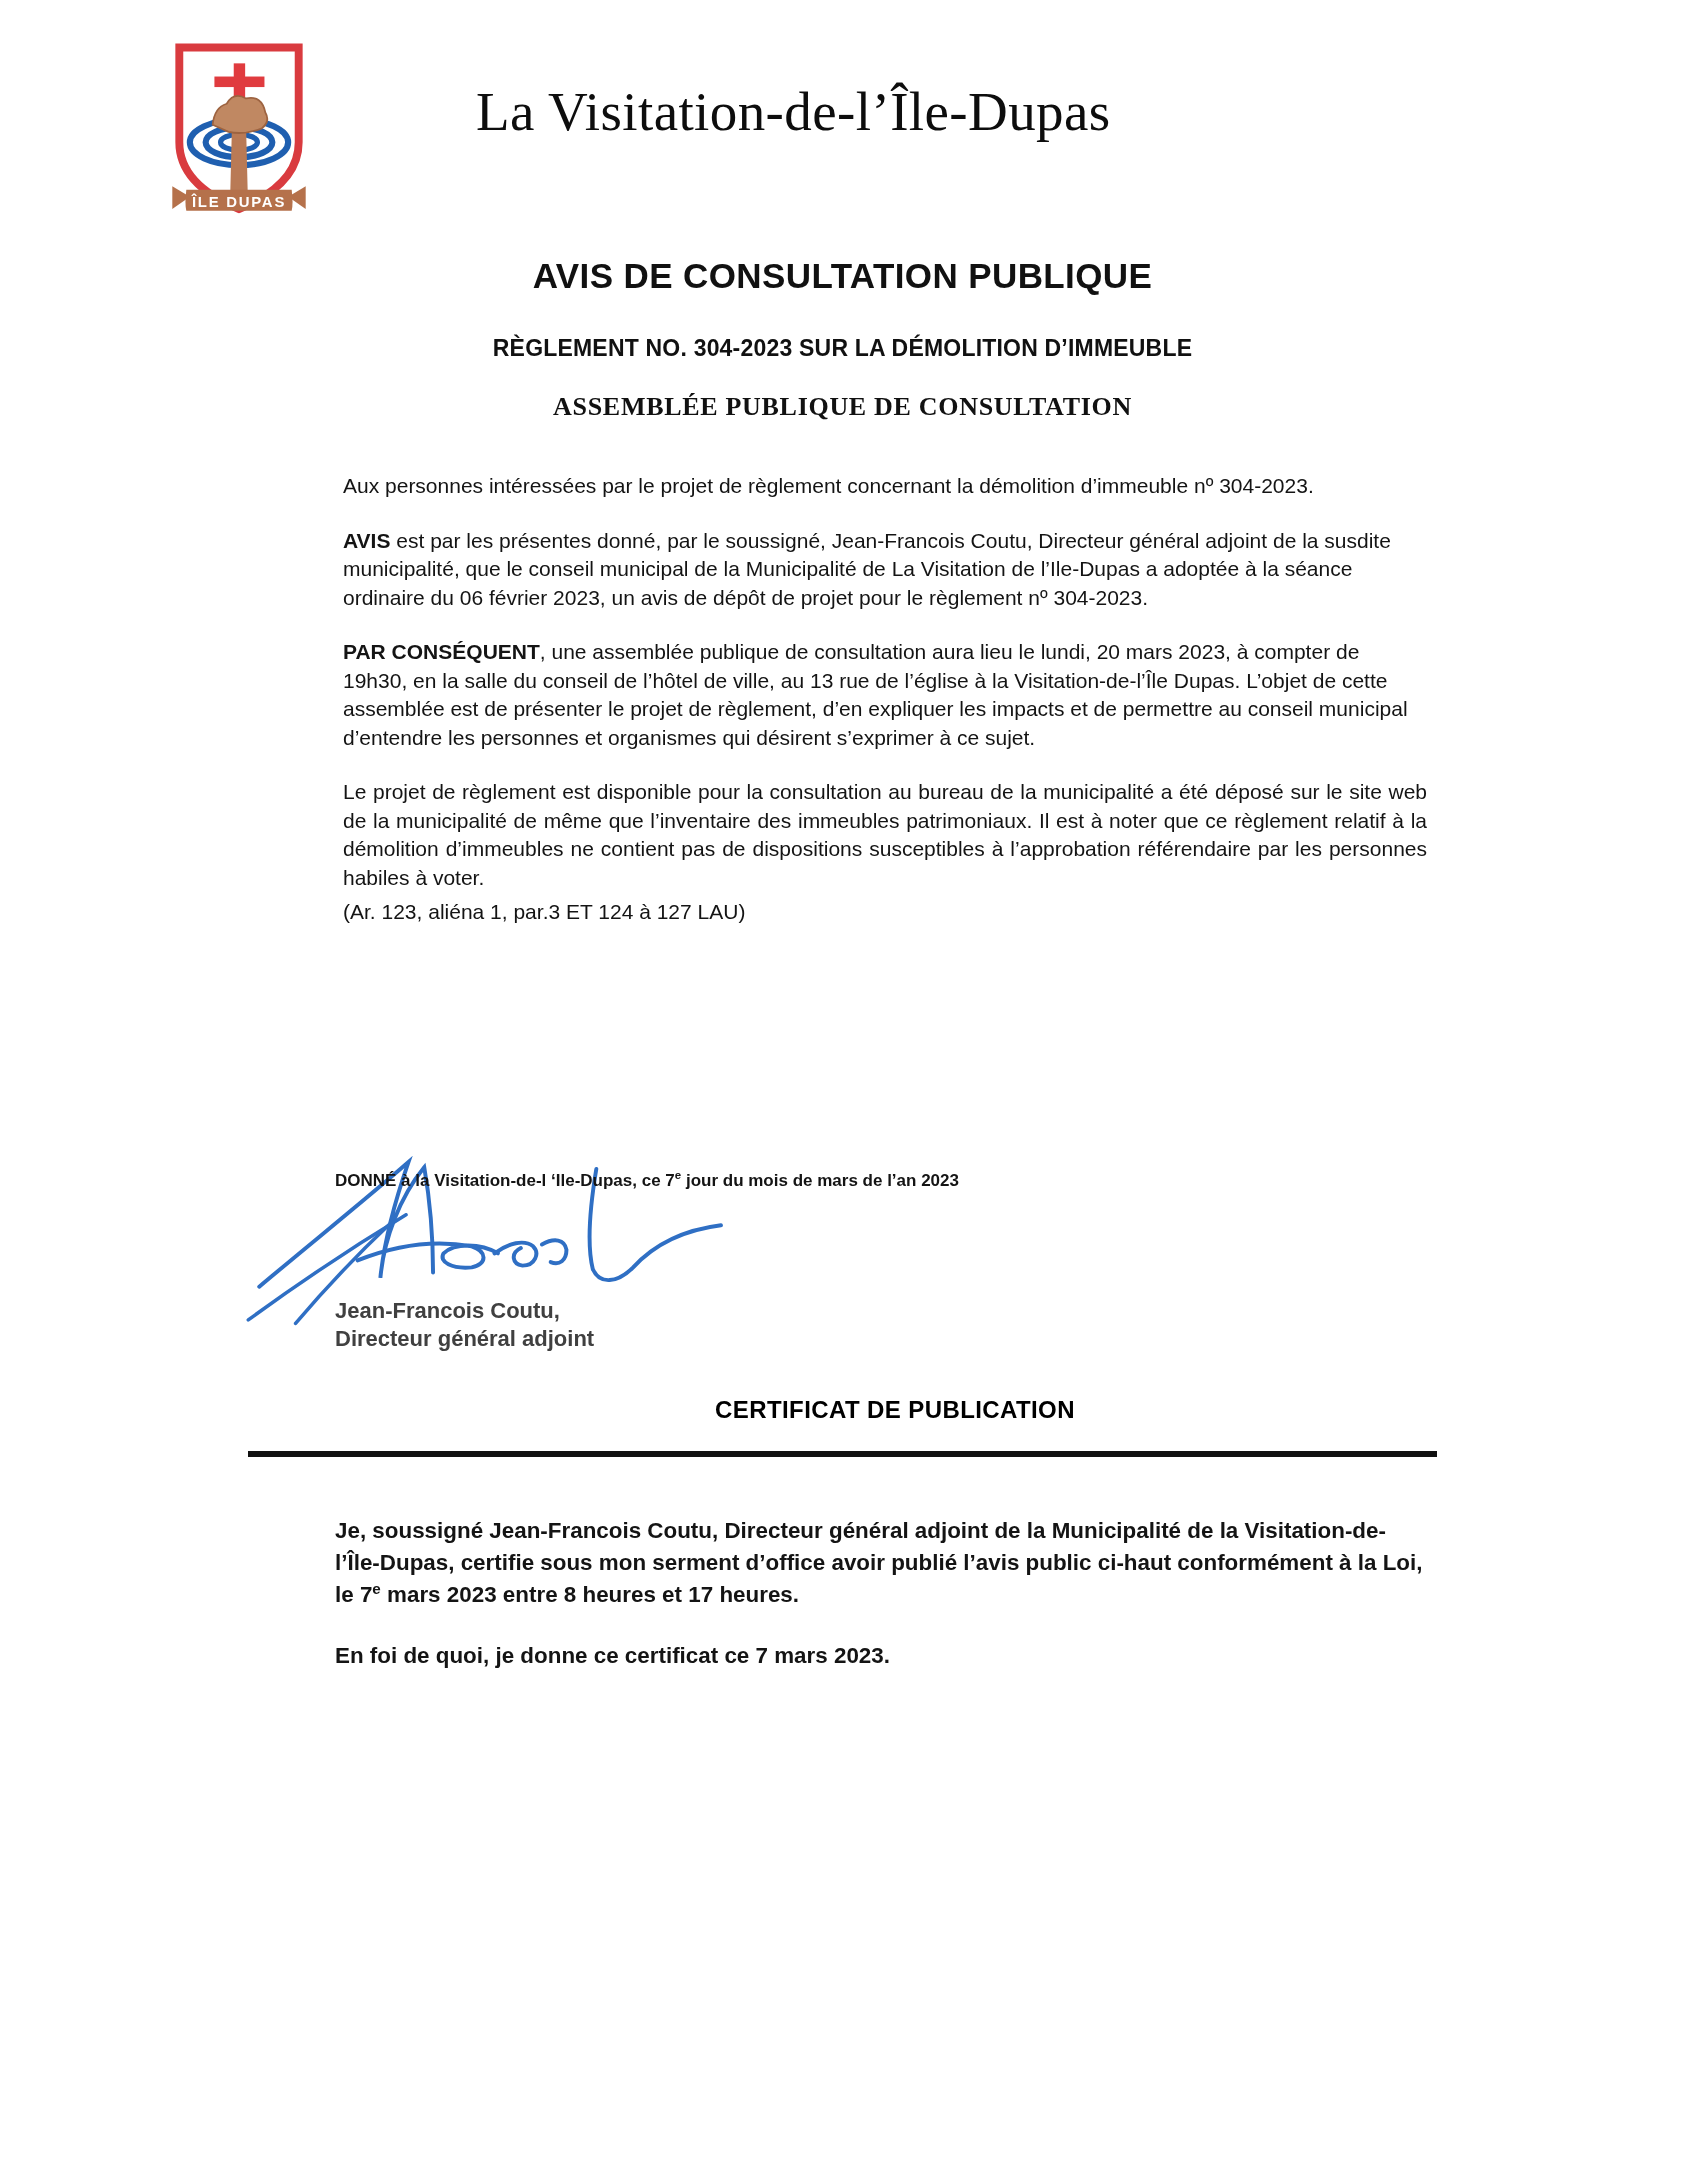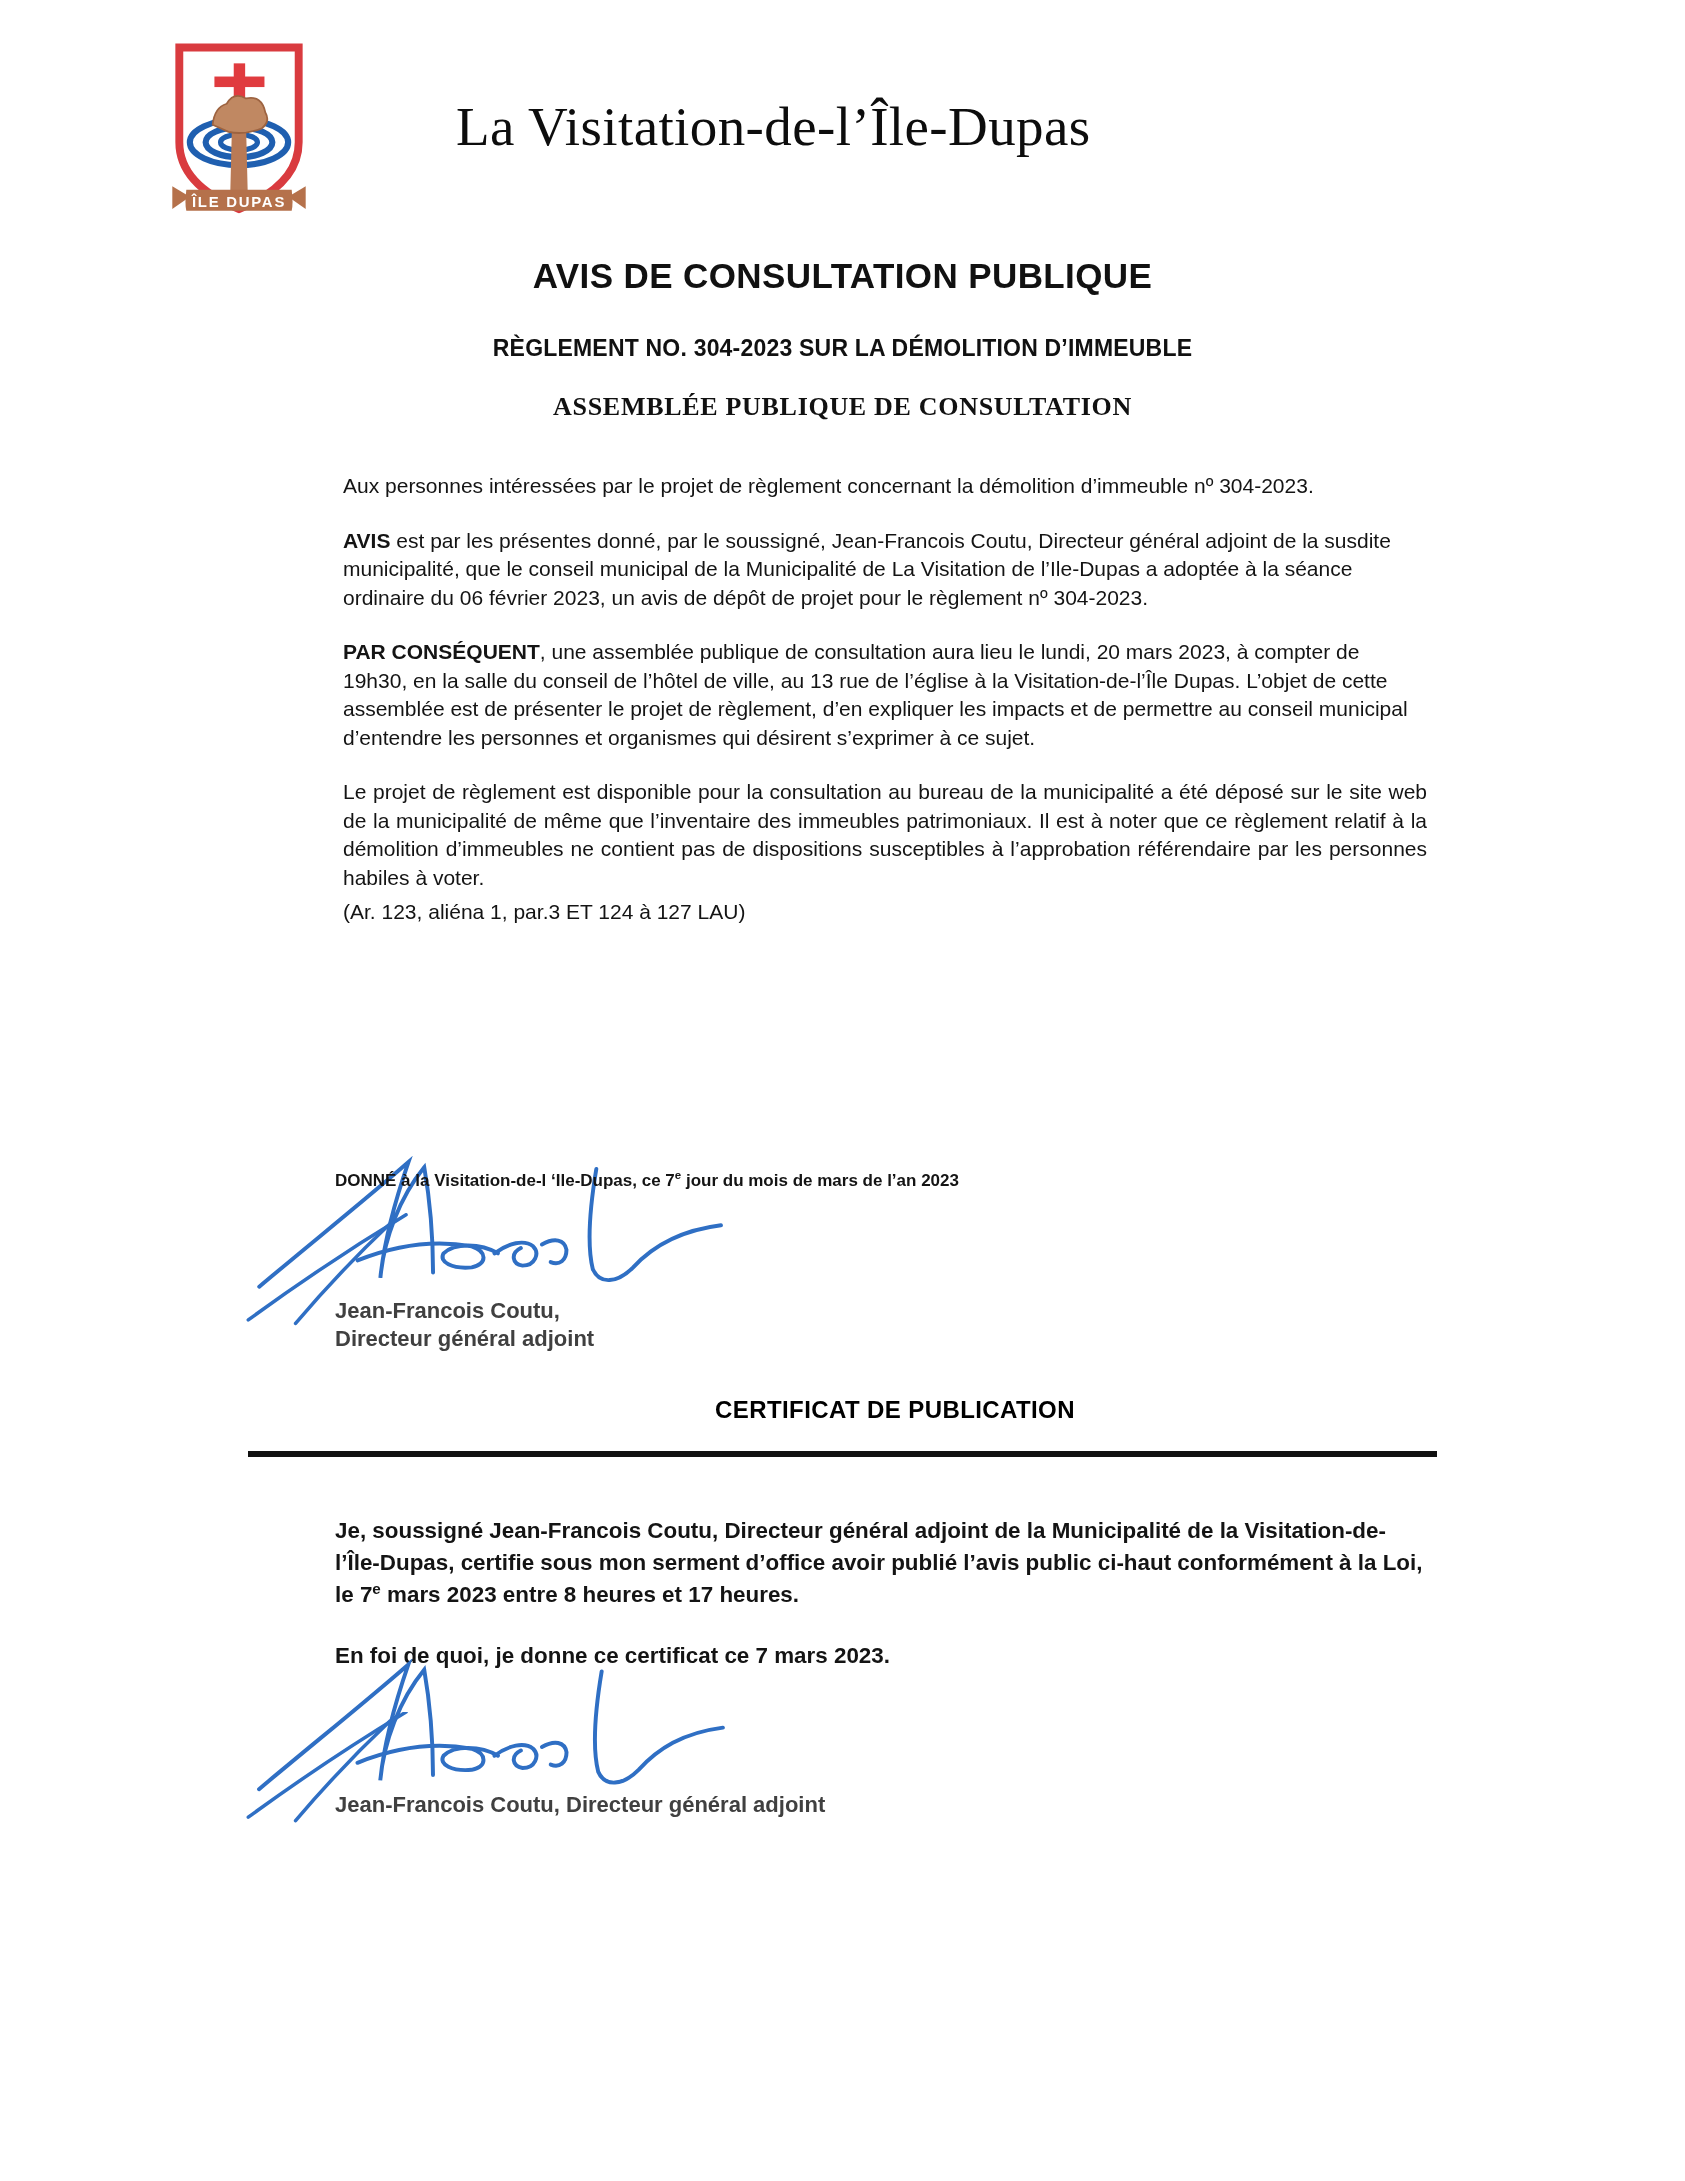--- a/index.html
+++ b/index.html
@@ -33,31 +33,30 @@
     position: absolute;
     left: 160px;
     top: 0px;
     width: 158px;
     height: 180px;
   }
   .crest svg { display: block; }
 
   .org-title {
     position: absolute;
-    left: 456px;
+    left: 476px;
     top: 46px;
     width: 966px;
     font-family: "Liberation Serif", serif;
     font-size: 55px;
     line-height: 1.05;
     letter-spacing: 0.4px;
     color: #0d0d0d;
     text-align: left;
     white-space: nowrap;
-    margin-top: 15px;
   }
 
   
   .title-main {
     position: absolute;
     left: 0;
     top: 256px;
     width: 100%;
     text-align: center;
     font-size: 35px;
@@ -289,37 +288,15 @@
   <div class="cert-col">
     <p class="cert-para">
       <span>Je, soussigné Jean-Francois Coutu, Directeur général adjoint  de la Municipalité de la Visitation-de-l’Île-Dupas, certifie sous mon serment d’office avoir publié l’avis public ci-haut conformément à la Loi, le 7</span><sup class="ord">e</sup><span> mars 2023  entre 8 heures et 17 heures.</span>
     </p>
 
     <p class="cert-para">
       <span>En foi de quoi, je donne ce certificat ce 7 mars 2023.</span>
     </p>
   </div>
 
-  <div class="sig-block-2">
-    <div class="sig-area-2">
-      <svg class="sig-svg" style="left:-83px; top:-35px;" width="492" height="154" viewBox="0 0 560 175" aria-hidden="true">
-        <g fill="none" stroke="#2f6fc4" stroke-width="4.5" stroke-linecap="round">
-          <path d="M8 148 C70 96 130 48 178 6 C160 58 150 98 146 138 C150 94 168 46 196 12 C204 58 206 98 206 132"></path>
-          <path d="M120 118 C160 102 206 94 250 102 C268 108 268 122 250 126 C228 128 212 120 218 110 C230 98 260 98 280 110"></path>
-          <path d="M276 110 C292 98 310 94 320 102 C328 110 322 124 308 124 C296 122 294 110 306 104"></path>
-          <path d="M330 100 C344 92 356 94 358 106 C358 118 350 124 340 120"></path>
-          <path d="M398 14 C390 62 388 104 394 128 C402 146 422 144 440 126 C462 102 490 84 536 78"></path>
-        </g>
-      </svg>
-      <svg class="sig-svg" style="left:-92px; top:17.6px;" width="298" height="114" viewBox="0 0 340 130" aria-hidden="true">
-        <g fill="none" stroke="#2f6fc4" stroke-width="4" stroke-linecap="round">
-          <path d="M6 120 C58 82 120 40 186 0"></path>
-          <path d="M60 124 C92 86 130 46 168 10"></path>
-        </g>
-      </svg>
-    </div>
-    <div class="sig-name">
-      <div>Jean-Francois Coutu, Directeur général adjoint</div>
-    </div>
-  </div>
 
 </div>
 
 
 </body></html>

